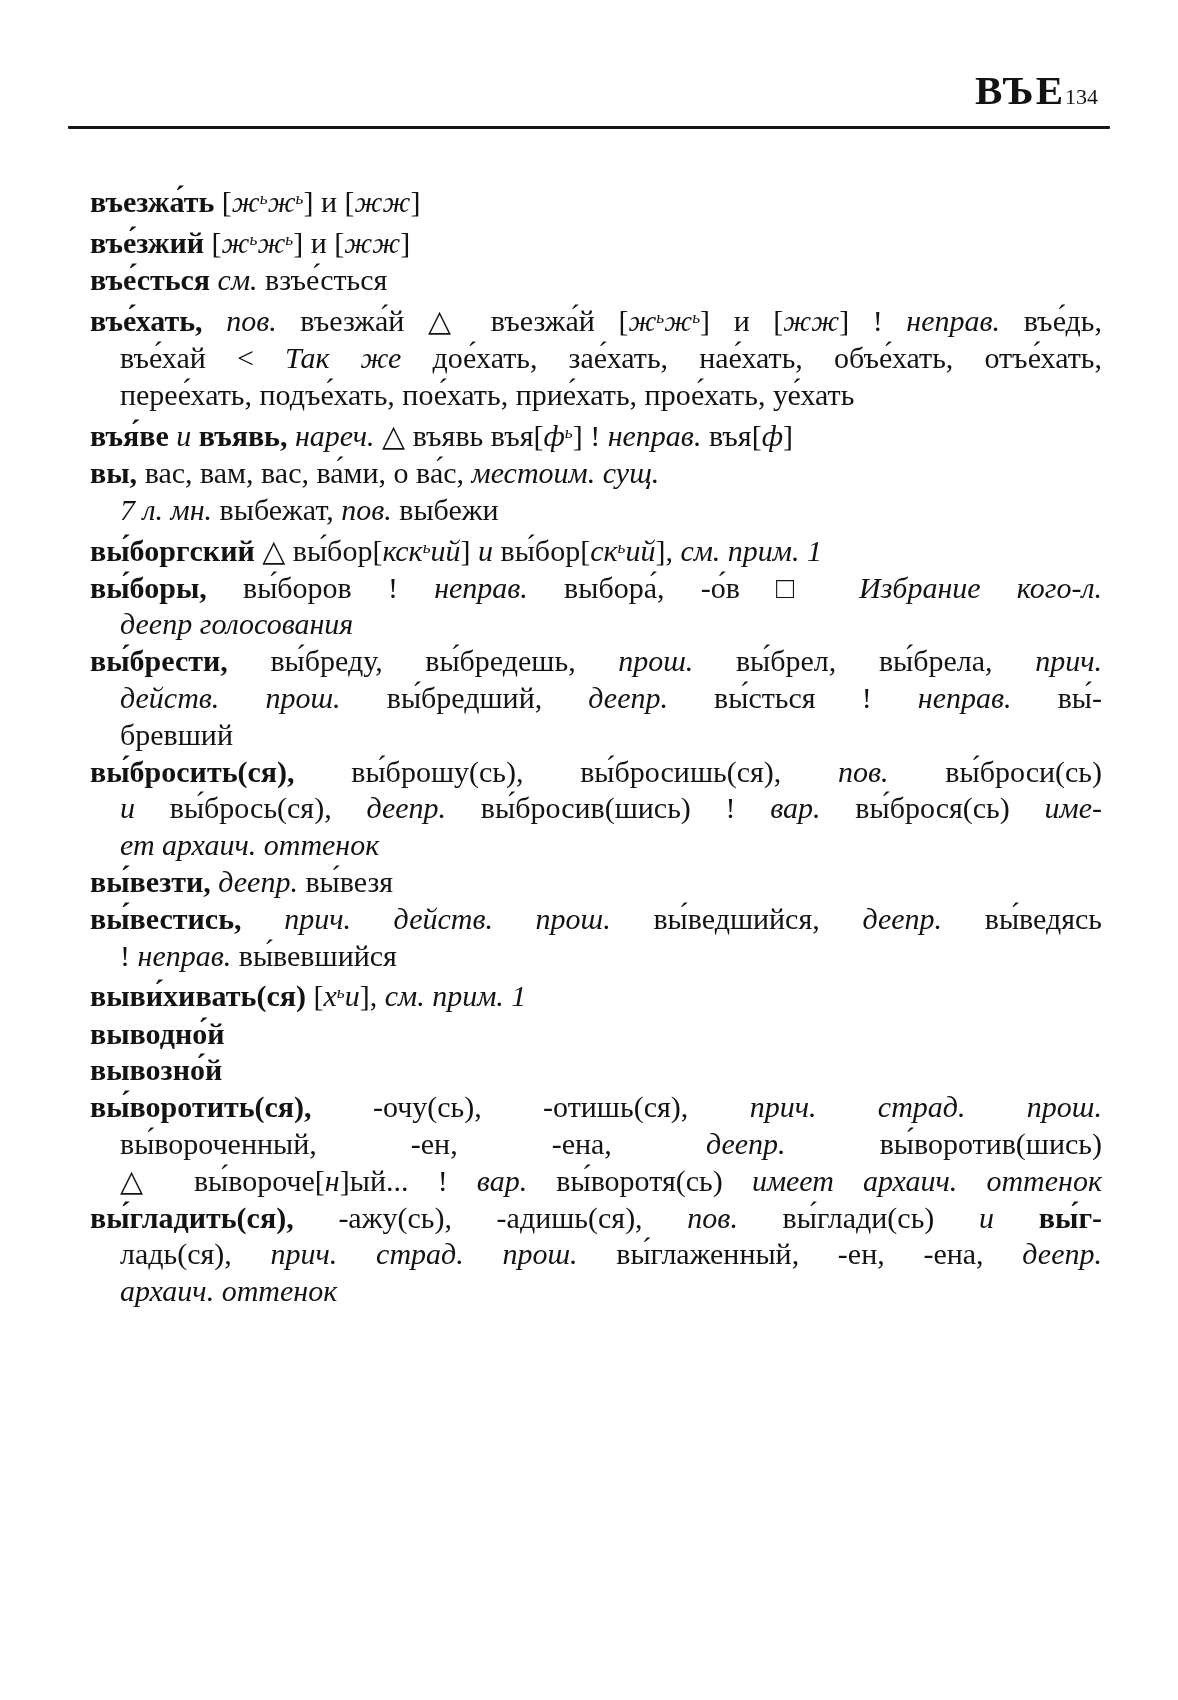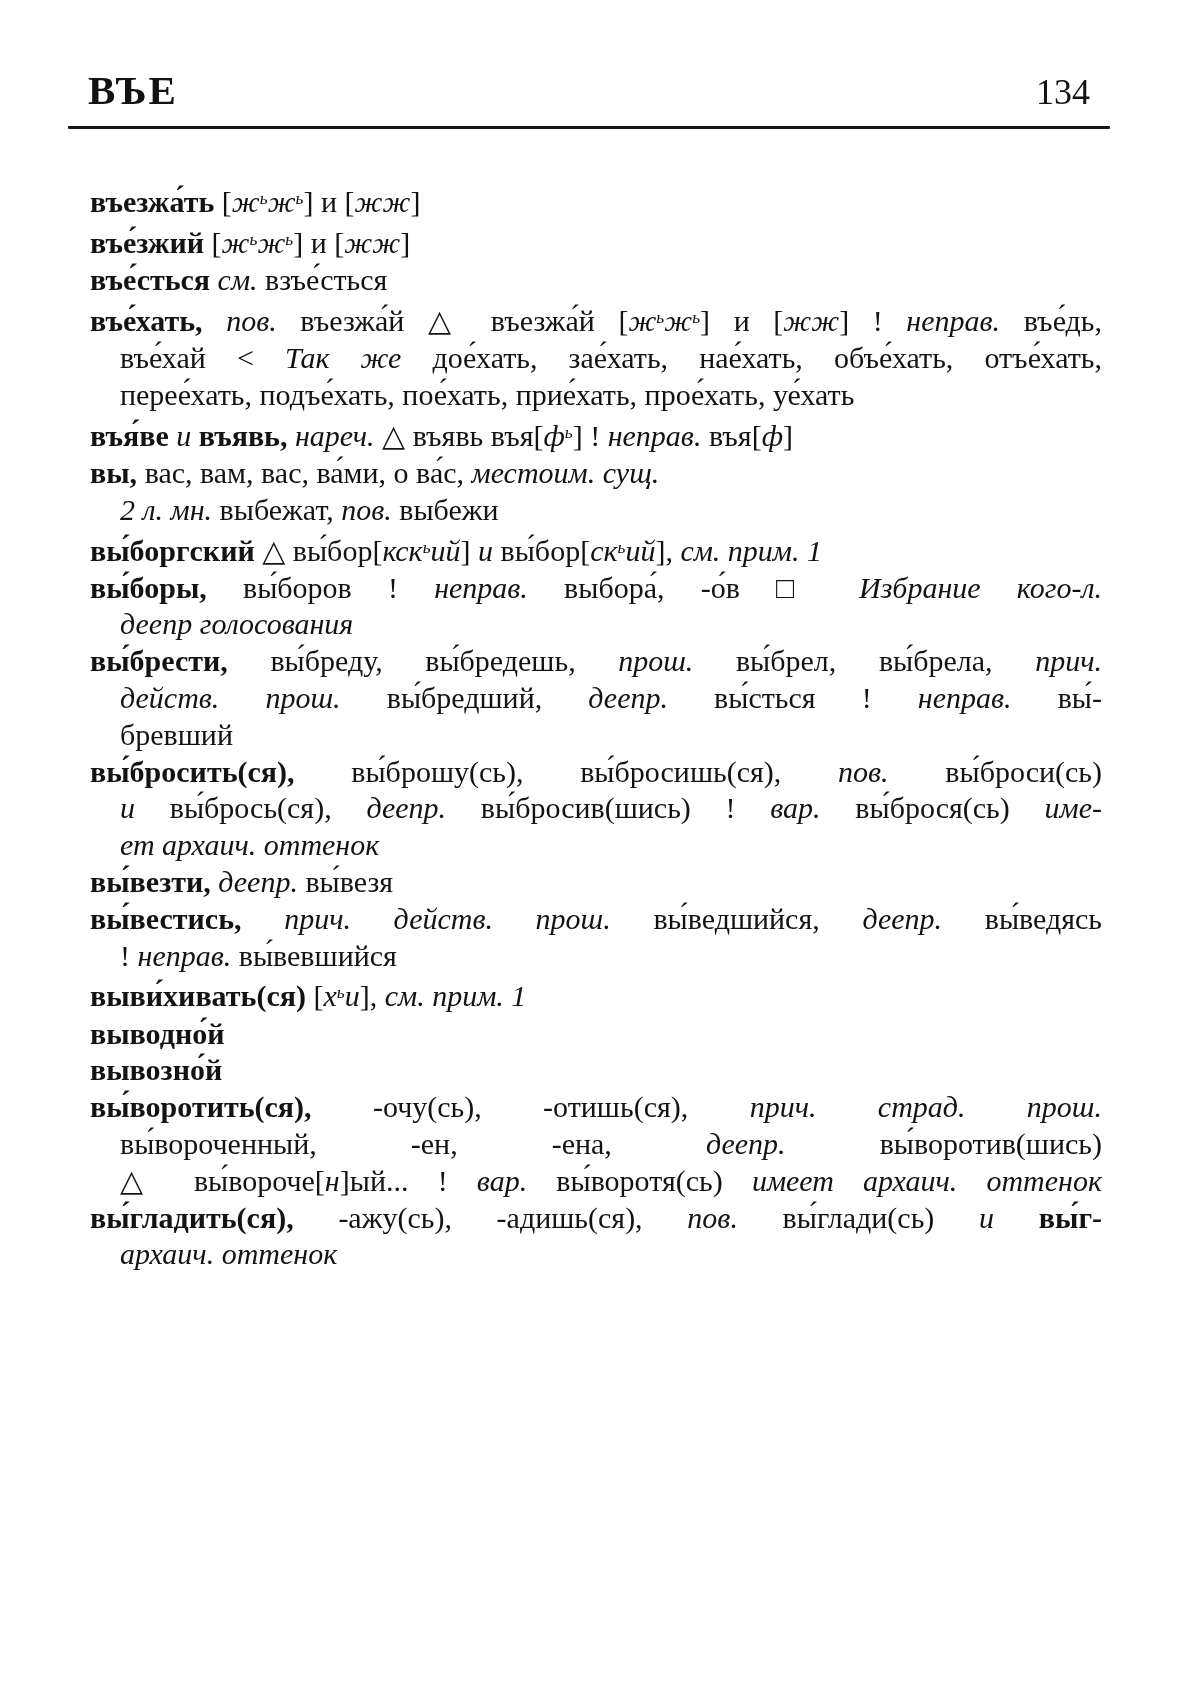--- a/index.html
+++ b/index.html
@@ -10,34 +10,33 @@
     background: #ffffff;
     color: #131313;
     font-family: "Liberation Serif", "DejaVu Serif", serif;
     overflow: hidden;
     margin: 0 auto;
   }
   .running-head {
     position: absolute;
     top: 70px;
     left: 88px;
-    right: 88px;
+    right: 80px;
     display: flex;
-    justify-content: space-between;
+    justify-content: flex-end;
     align-items: baseline;
-    gap: 46px;
   }
   .section-heading {
     font-weight: bold;
     font-size: 41px;
     letter-spacing: 2px;
     line-height: 1;
   }
   .page-number {
-    font-size: 36px;
+    font-size: 22px;
     line-height: 1;
   }
   .header-rule {
     position: absolute;
     top: 126px;
     left: 68px;
     width: 1042px;
     height: 3px;
     background: #151515;
     border-radius: 1px;
@@ -93,21 +92,21 @@
         <div class="line ind j"><span class="s-r">въе́хай &lt; </span><span class="s-i">Так же</span><span class="s-r"> дое́хать, зае́хать, нае́хать, объе́хать, отъе́хать,</span></div>
         <div class="line ind"><span class="s-r">перее́хать, подъе́хать, пое́хать, прие́хать, прое́хать, уе́хать</span></div>
       </div>
       <div>
         <div class="line"><span class="s-b">въя́ве</span><span class="s-r"> </span><span class="s-i">и</span><span class="s-r"> </span><span class="s-b">въявь,</span><span class="s-r"> </span><span class="s-i">нареч.</span><span class="s-r"> </span><span class="s-sym">△</span><span class="s-r"> въявь въя[</span><span class="s-i">ф</span><span class="s-is">ь</span><span class="s-r">] ! </span><span class="s-i">неправ.</span><span class="s-r"> въя[</span><span class="s-i">ф</span><span class="s-r">]</span></div>
       </div>
       <div>
         <div class="line"><span class="s-b">вы,</span><span class="s-r"> вас, вам, вас, ва́ми, о ва́с, </span><span class="s-i">местоим. сущ.</span></div>
       </div>
       <div>
-        <div class="line ind"><span class="s-i">2 л. мн.</span><span class="s-r"> выбежат, </span><span class="s-i">пов.</span><span class="s-r"> выбежи</span></div>
+        <div class="line ind"><span class="s-i">7 л. мн.</span><span class="s-r"> выбежат, </span><span class="s-i">пов.</span><span class="s-r"> выбежи</span></div>
       </div>
       <div>
         <div class="line"><span class="s-b">вы́боргский</span><span class="s-r"> </span><span class="s-sym">△</span><span class="s-r"> вы́бор[</span><span class="s-i">кск</span><span class="s-is">ь</span><span class="s-i">ий</span><span class="s-r">] </span><span class="s-i">и</span><span class="s-r"> вы́бор[</span><span class="s-i">ск</span><span class="s-is">ь</span><span class="s-i">ий</span><span class="s-r">], </span><span class="s-i">см. прим. 1</span></div>
       </div>
       <div>
         <div class="line j"><span class="s-b">вы́боры,</span><span class="s-r"> вы́боров ! </span><span class="s-i">неправ.</span><span class="s-r"> выбора́, -о́в </span><span class="s-sym">□</span><span class="s-r">  </span><span class="s-i">Избрание кого-л.</span></div>
         <div class="line ind"><span class="s-i">деепр голосования</span></div>
       </div>
       <div>
         <div class="line j"><span class="s-b">вы́брести,</span><span class="s-r"> вы́бреду, вы́бредешь, </span><span class="s-i">прош.</span><span class="s-r"> вы́брел, вы́брела, </span><span class="s-i">прич.</span></div>
@@ -135,16 +134,17 @@
       <div>
         <div class="line"><span class="s-b">вывозно́й</span></div>
       </div>
       <div>
         <div class="line j"><span class="s-b">вы́воротить(ся),</span><span class="s-r"> -очу(сь), -отишь(ся), </span><span class="s-i">прич. страд. прош.</span></div>
         <div class="line ind j"><span class="s-r">вы́вороченный, -ен, -ена, </span><span class="s-i">деепр.</span><span class="s-r"> вы́воротив(шись)</span></div>
         <div class="line ind j"><span class="s-sym">△</span><span class="s-r"> вы́вороче[</span><span class="s-i">н</span><span class="s-r">]ый... ! </span><span class="s-i">вар.</span><span class="s-r"> вы́воротя(сь) </span><span class="s-i">имеет архаич. оттенок</span></div>
       </div>
       <div>
         <div class="line j"><span class="s-b">вы́гладить(ся),</span><span class="s-r"> -ажу(сь), -адишь(ся), </span><span class="s-i">пов.</span><span class="s-r"> вы́глади(сь) </span><span class="s-i">и</span><span class="s-r"> </span><span class="s-b">вы́г-</span></div>
+        <div class="line ind j"><span class="s-r">ладь(ся), </span><span class="s-i">прич. страд. прош.</span><span class="s-r"> вы́глаженный, -ен, -ена, </span><span class="s-i">деепр.</span></div>
         <div class="line ind"><span class="s-i">архаич. оттенок</span></div>
       </div>
     </div>
 </div>
 
 </body></html>

